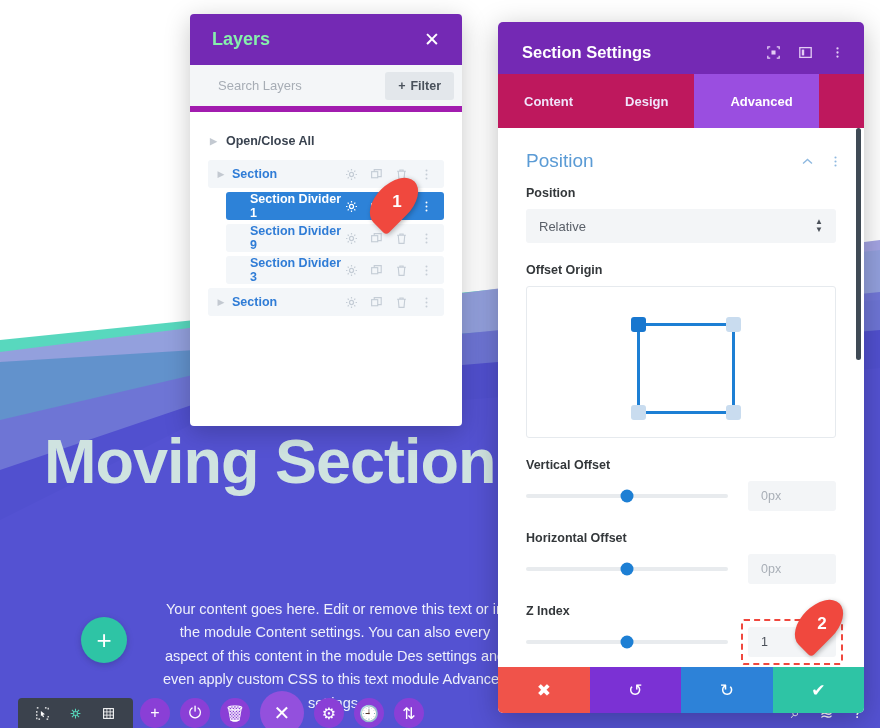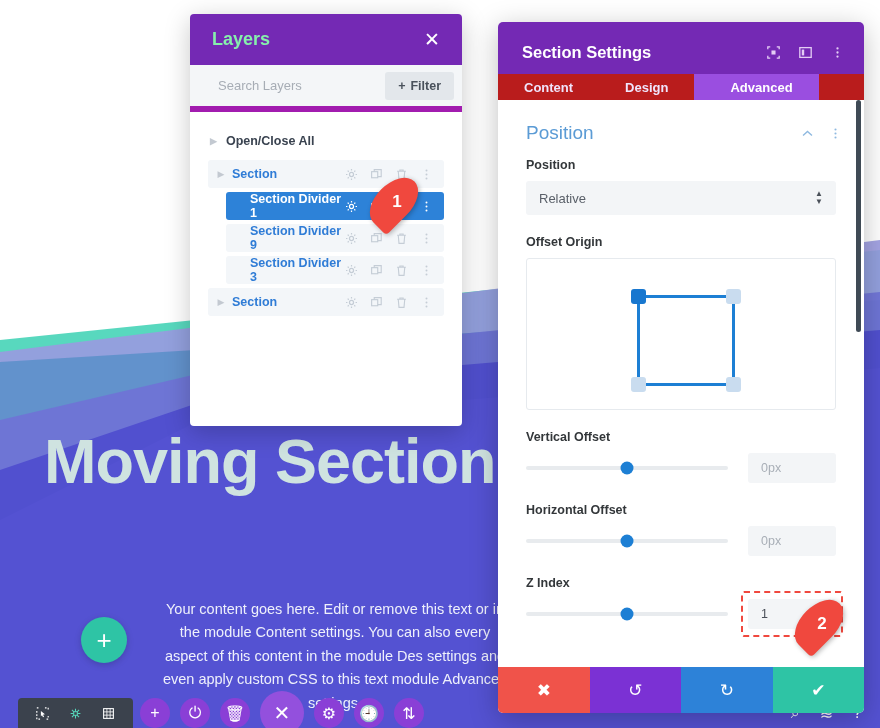--- a/index.html
+++ b/index.html
@@ -101,21 +101,21 @@
     box-shadow:0 6px 28px rgba(0,0,0,.25);
     overflow:hidden; z-index:40; display:flex; flex-direction:column;
   }
   .set-head {
     height:52px; background:#7429b4; flex:0 0 auto;
     display:flex; align-items:center; justify-content:space-between;
     padding:8px 20px 0 24px;
   }
   .set-title { color:#fff; font-size:16.5px; font-weight:700; }
   .set-head-icons { display:flex; align-items:center; gap:19px; color:#e4cdf5; }
-  .set-tabs { height:26px; background:#b91c1c; display:flex; flex:0 0 auto; }
+  .set-tabs { height:54px; background:#be185d; display:flex; flex:0 0 auto; }
   .set-tab {
     flex:0 0 auto; padding:0 26px; height:100%;
     display:flex; align-items:center; justify-content:center;
     color:#f0e4fb; font-size:13px; font-weight:700;
   }
   .set-tab.active { background:#9a4ee0; color:#ffffff;padding-left:36px; }
   .set-scroll { flex:1 1 auto; overflow:hidden; position:relative; background:#fff; }
   .toggle-head {
     display:flex; align-items:center; justify-content:space-between;
     padding:22px 22px 14px 28px;

